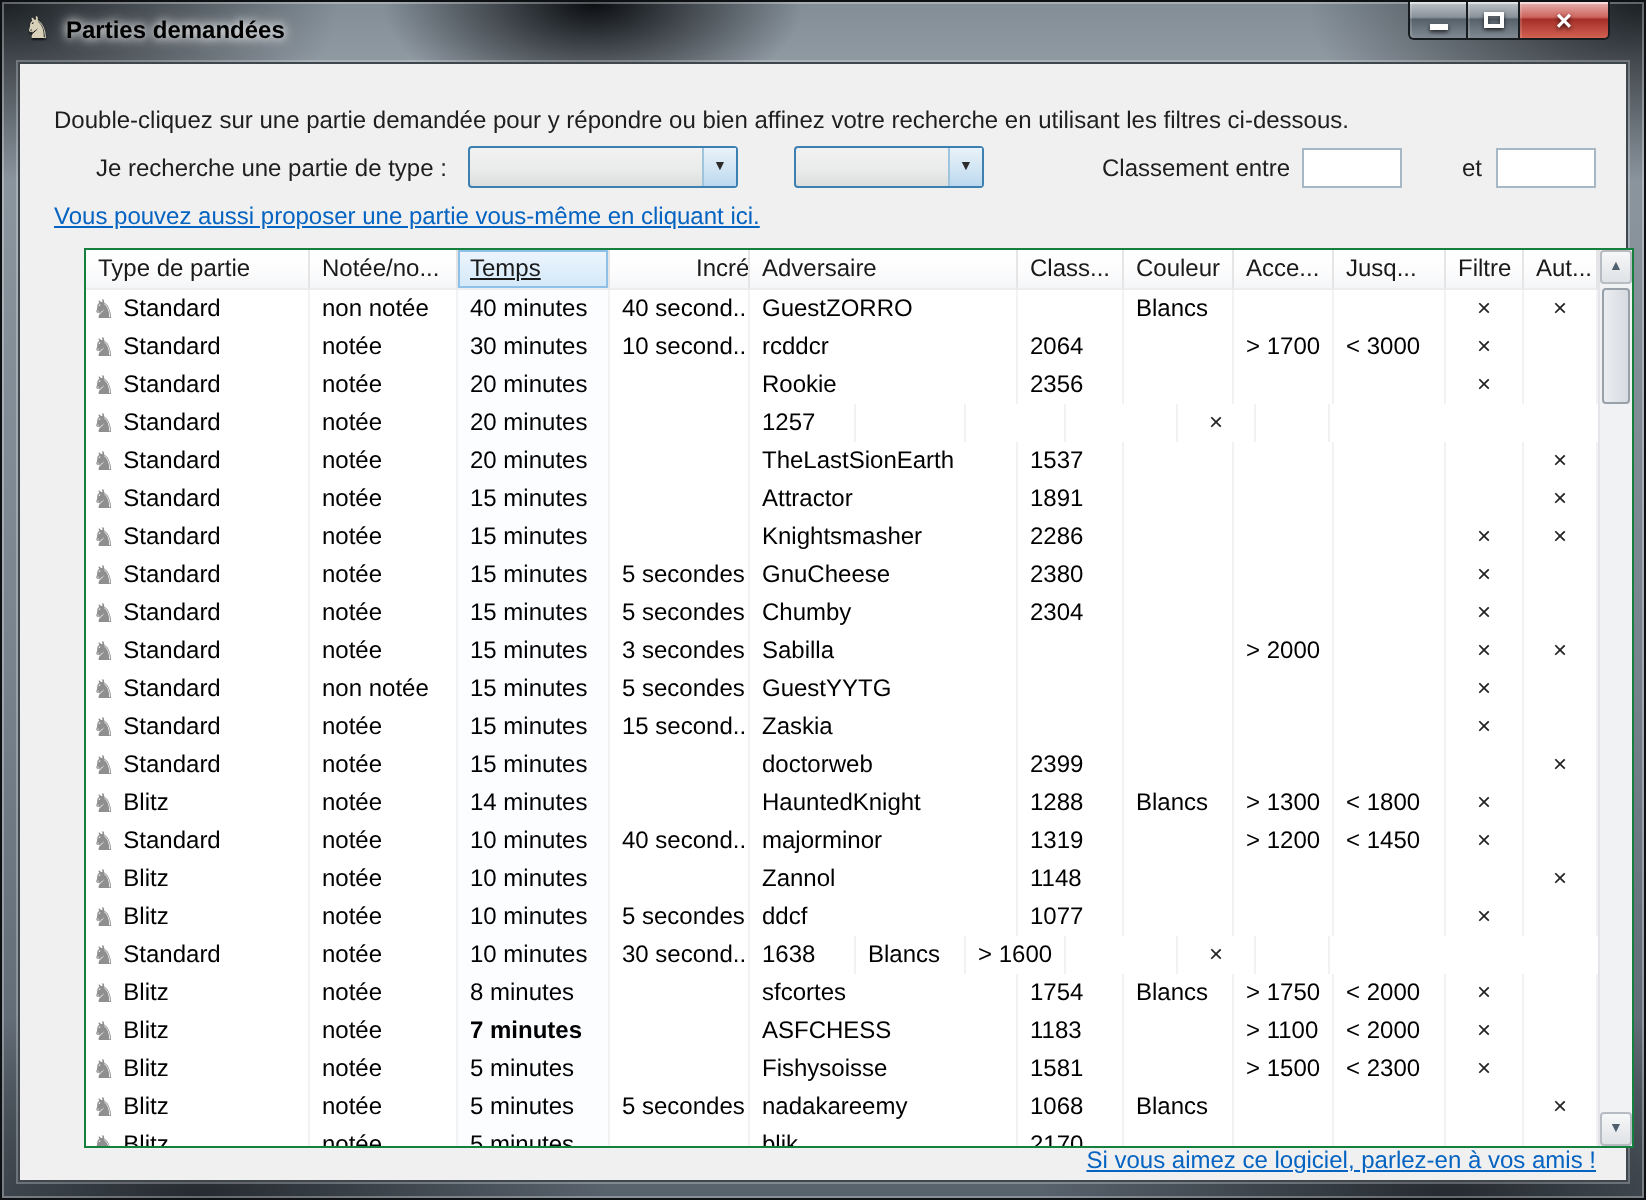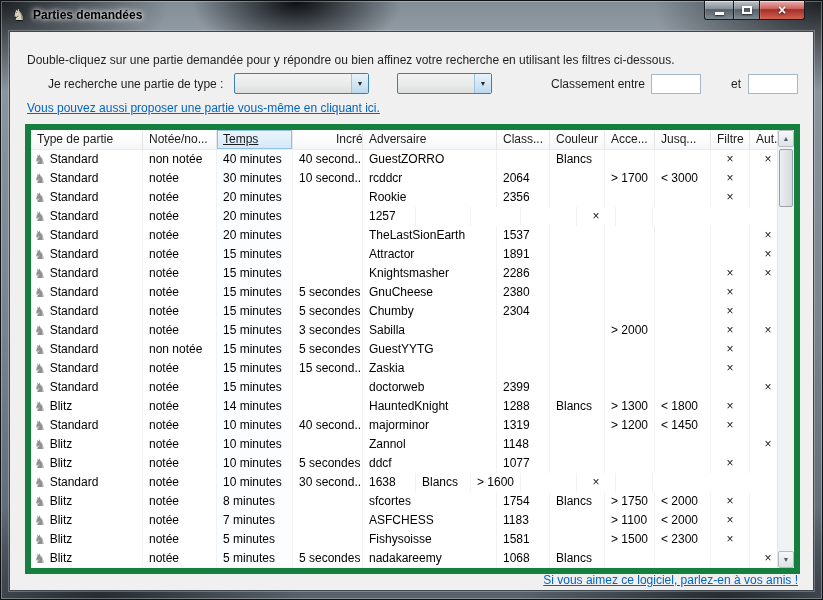--- a/index.html
+++ b/index.html
@@ -62,22 +62,22 @@
   .rinput{position:absolute;width:50px;height:20px;border:1px solid #a6b8c6;background:#fff;
     padding:0 3px;font:inherit;color:#000;outline:none}
   .r1{left:641px;top:42px}
   .r2{left:738px;top:42px}
 
   .link{color:#0563c1;text-decoration:underline;white-space:nowrap;cursor:pointer}
   .propose{position:absolute;left:17px;top:69px}
   .footer{position:absolute;right:15px;bottom:3px}
 
   
-  .table{position:absolute;left:15px;top:92px;width:775px;height:450px;background:#fff;
-    border:6px solid #15803d;overflow:hidden}
+  .table{position:absolute;left:32px;top:92px;width:775px;height:450px;background:#fff;
+    border:1px solid #15803d;overflow:hidden}
   .thead{display:flex;height:20px;width:756px;background:#fff}
   .th{height:20px;line-height:19px;padding-left:6px;color:#1a1a1a;overflow:hidden;white-space:nowrap;
     border-right:1px solid #e5e5e5;border-bottom:1px solid #ededed;
     background:linear-gradient(180deg,#ffffff,#fcfcfd 58%,#f4f5f6);cursor:default}
   .th.sorted{background:linear-gradient(180deg,#edf5fd,#d3e8f8);
     box-shadow:inset 1px 1px 0 #8fc0e8, inset -1px 0 0 #8fc0e8, inset 0 -1px 0 #8fc0e8}
   .tbody{width:756px;height:428px;overflow:hidden}
   .tr{display:flex;height:19px;line-height:19px;cursor:default}
   .td{overflow:hidden;white-space:nowrap;color:#000;padding-left:6px;border-right:1px solid #f2f2f2}
   .td.c0{display:flex;align-items:center;padding-left:3px}
@@ -456,21 +456,21 @@
             <div class="td c8" style="width: 56px;">&lt; 2000</div>
             <div class="td c9" style="width: 39px;">×</div>
             <div class="td c10" style="width: 37px;"></div>
           </div>
           <div class="tr">
             <div class="td c0" style="width: 112px;">
               <span class="knight">♞</span>
               <span class="cell-text">Blitz</span>
             </div>
             <div class="td c1" style="width: 74px;">notée</div>
-            <div class="td c2" style="width: 76px;">7 minutes</div>
+            <div class="td c2" style="width: 76px; font-weight: bold;">7 minutes</div>
             <div class="td c3" style="width: 70px;"></div>
             <div class="td c4" style="width: 134px;">ASFCHESS</div>
             <div class="td c5" style="width: 53px;">1183</div>
             <div class="td c6" style="width: 55px;"></div>
             <div class="td c7" style="width: 50px;">&gt; 1100</div>
             <div class="td c8" style="width: 56px;">&lt; 2000</div>
             <div class="td c9" style="width: 39px;">×</div>
             <div class="td c10" style="width: 37px;"></div>
           </div>
           <div class="tr">

